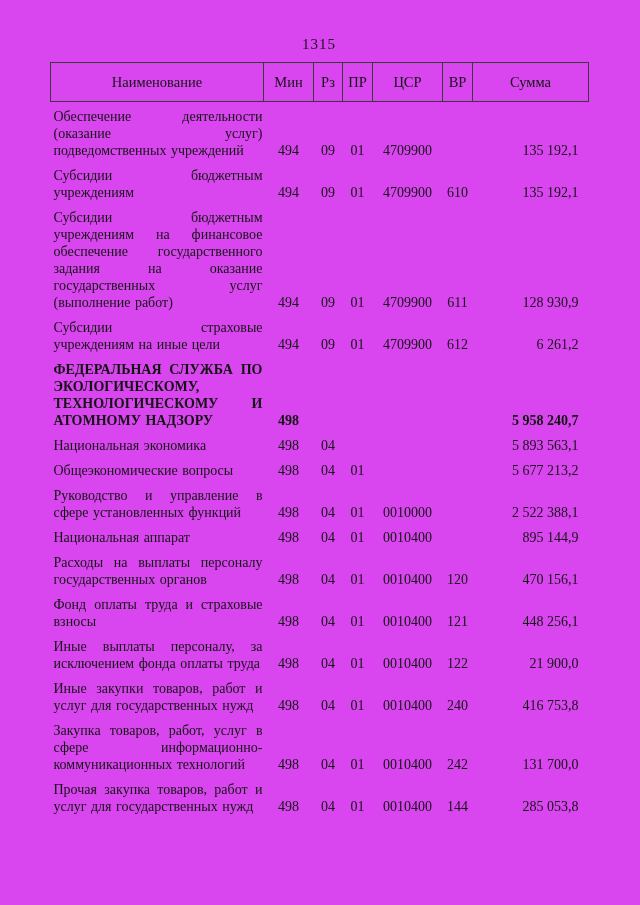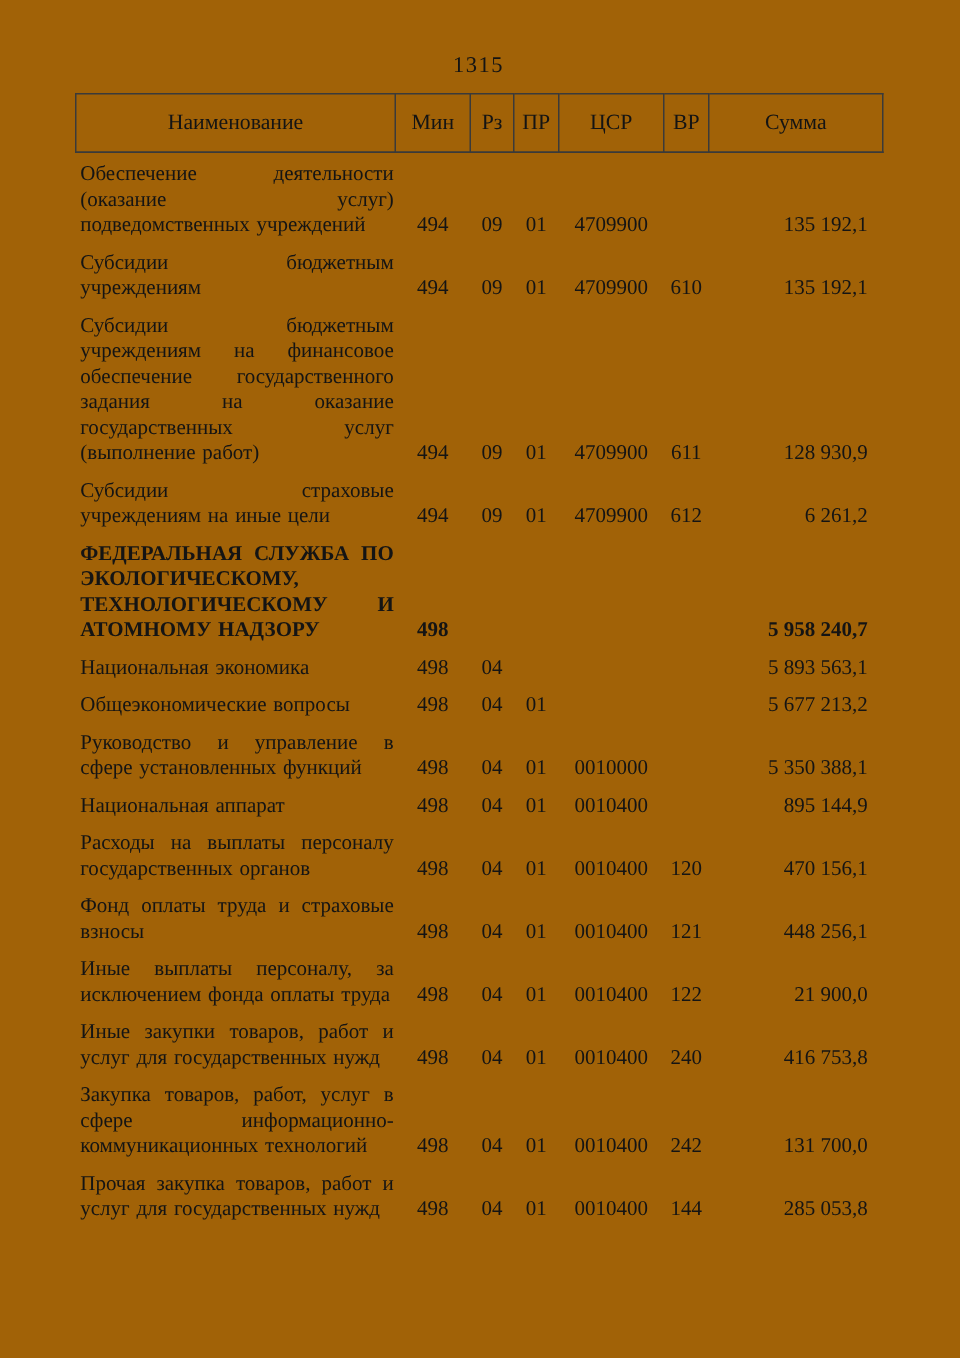--- a/index.html
+++ b/index.html
@@ -7,21 +7,21 @@
     padding: 0;
     background: #ffffff;
     width: 640px;
     height: 905px;
     overflow: hidden;
   }
   .page {
     position: relative;
     width: 640px;
     height: 905px;
-    background: #a16207;
+    background: #d946ef;
     color: #141414;
     font-family: "Liberation Serif", "DejaVu Serif", serif;
   }
   .page-number {
     padding-top: 36px;
     width: 538px;
     margin-left: 50px;
     text-align: center;
     font-size: 15px;
     letter-spacing: 1px;
@@ -161,21 +161,21 @@
     <td class="c-code"></td>
     <td class="c-sum">5 677 213,2</td>
   </tr>
         <tr>
     <td class="c-name">Руководство и управление в сфере установленных функций</td>
     <td class="c-code">498</td>
     <td class="c-code">04</td>
     <td class="c-code">01</td>
     <td class="c-code">0010000</td>
     <td class="c-code"></td>
-    <td class="c-sum">5 350 388,1</td>
+    <td class="c-sum">2 522 388,1</td>
   </tr>
         <tr>
     <td class="c-name">Национальная аппарат</td>
     <td class="c-code">498</td>
     <td class="c-code">04</td>
     <td class="c-code">01</td>
     <td class="c-code">0010400</td>
     <td class="c-code"></td>
     <td class="c-sum">895 144,9</td>
   </tr>

